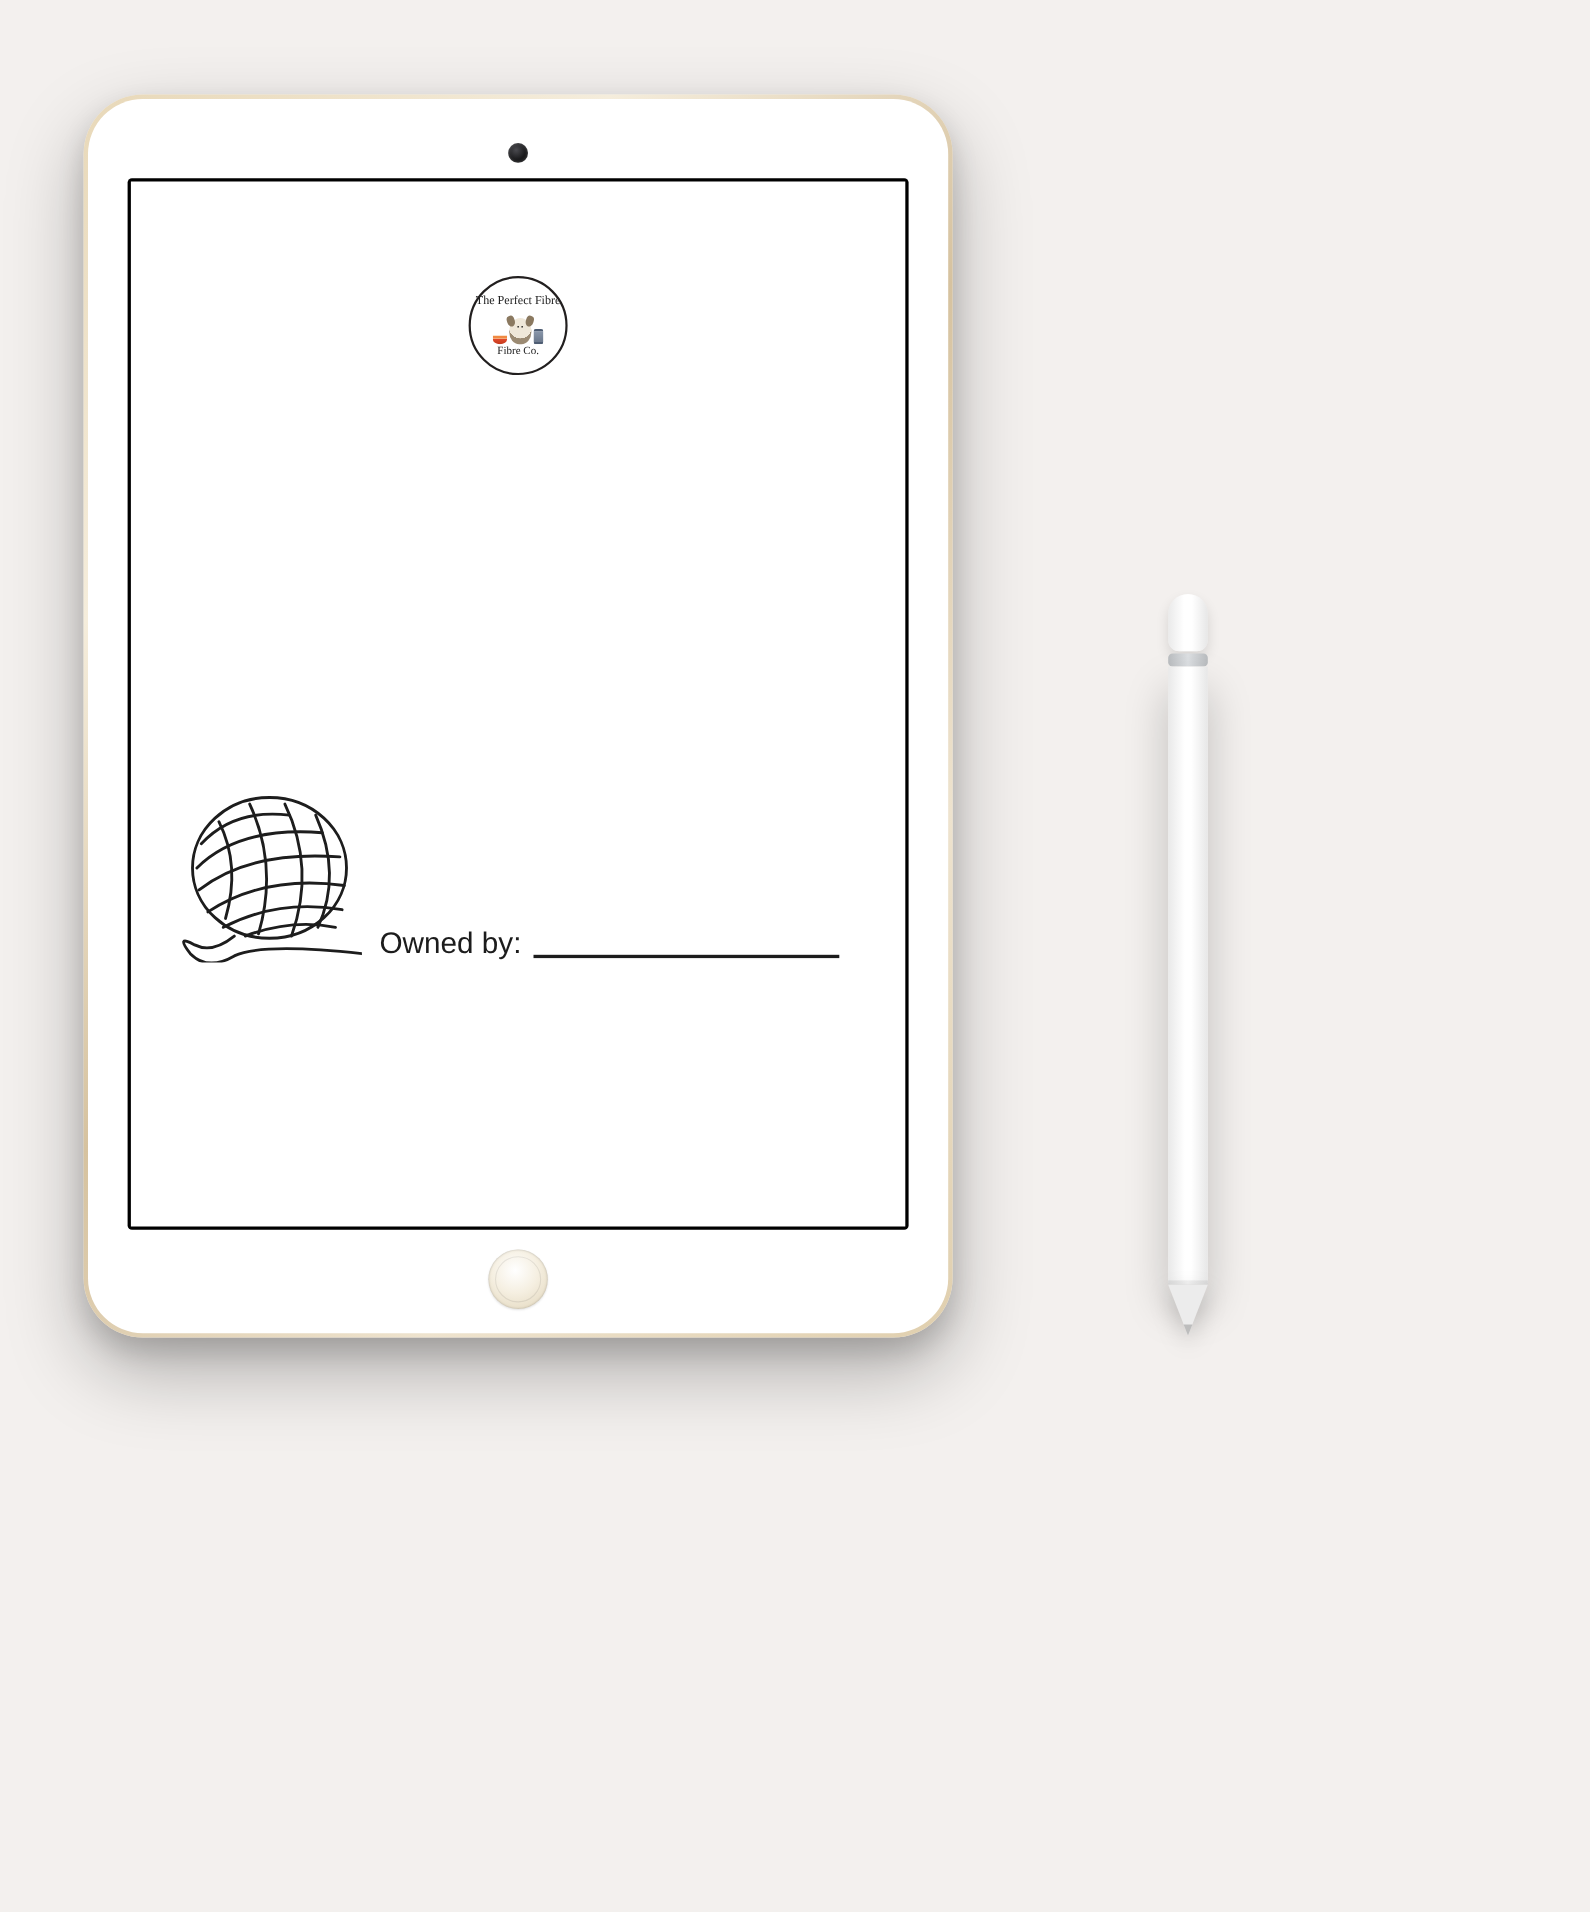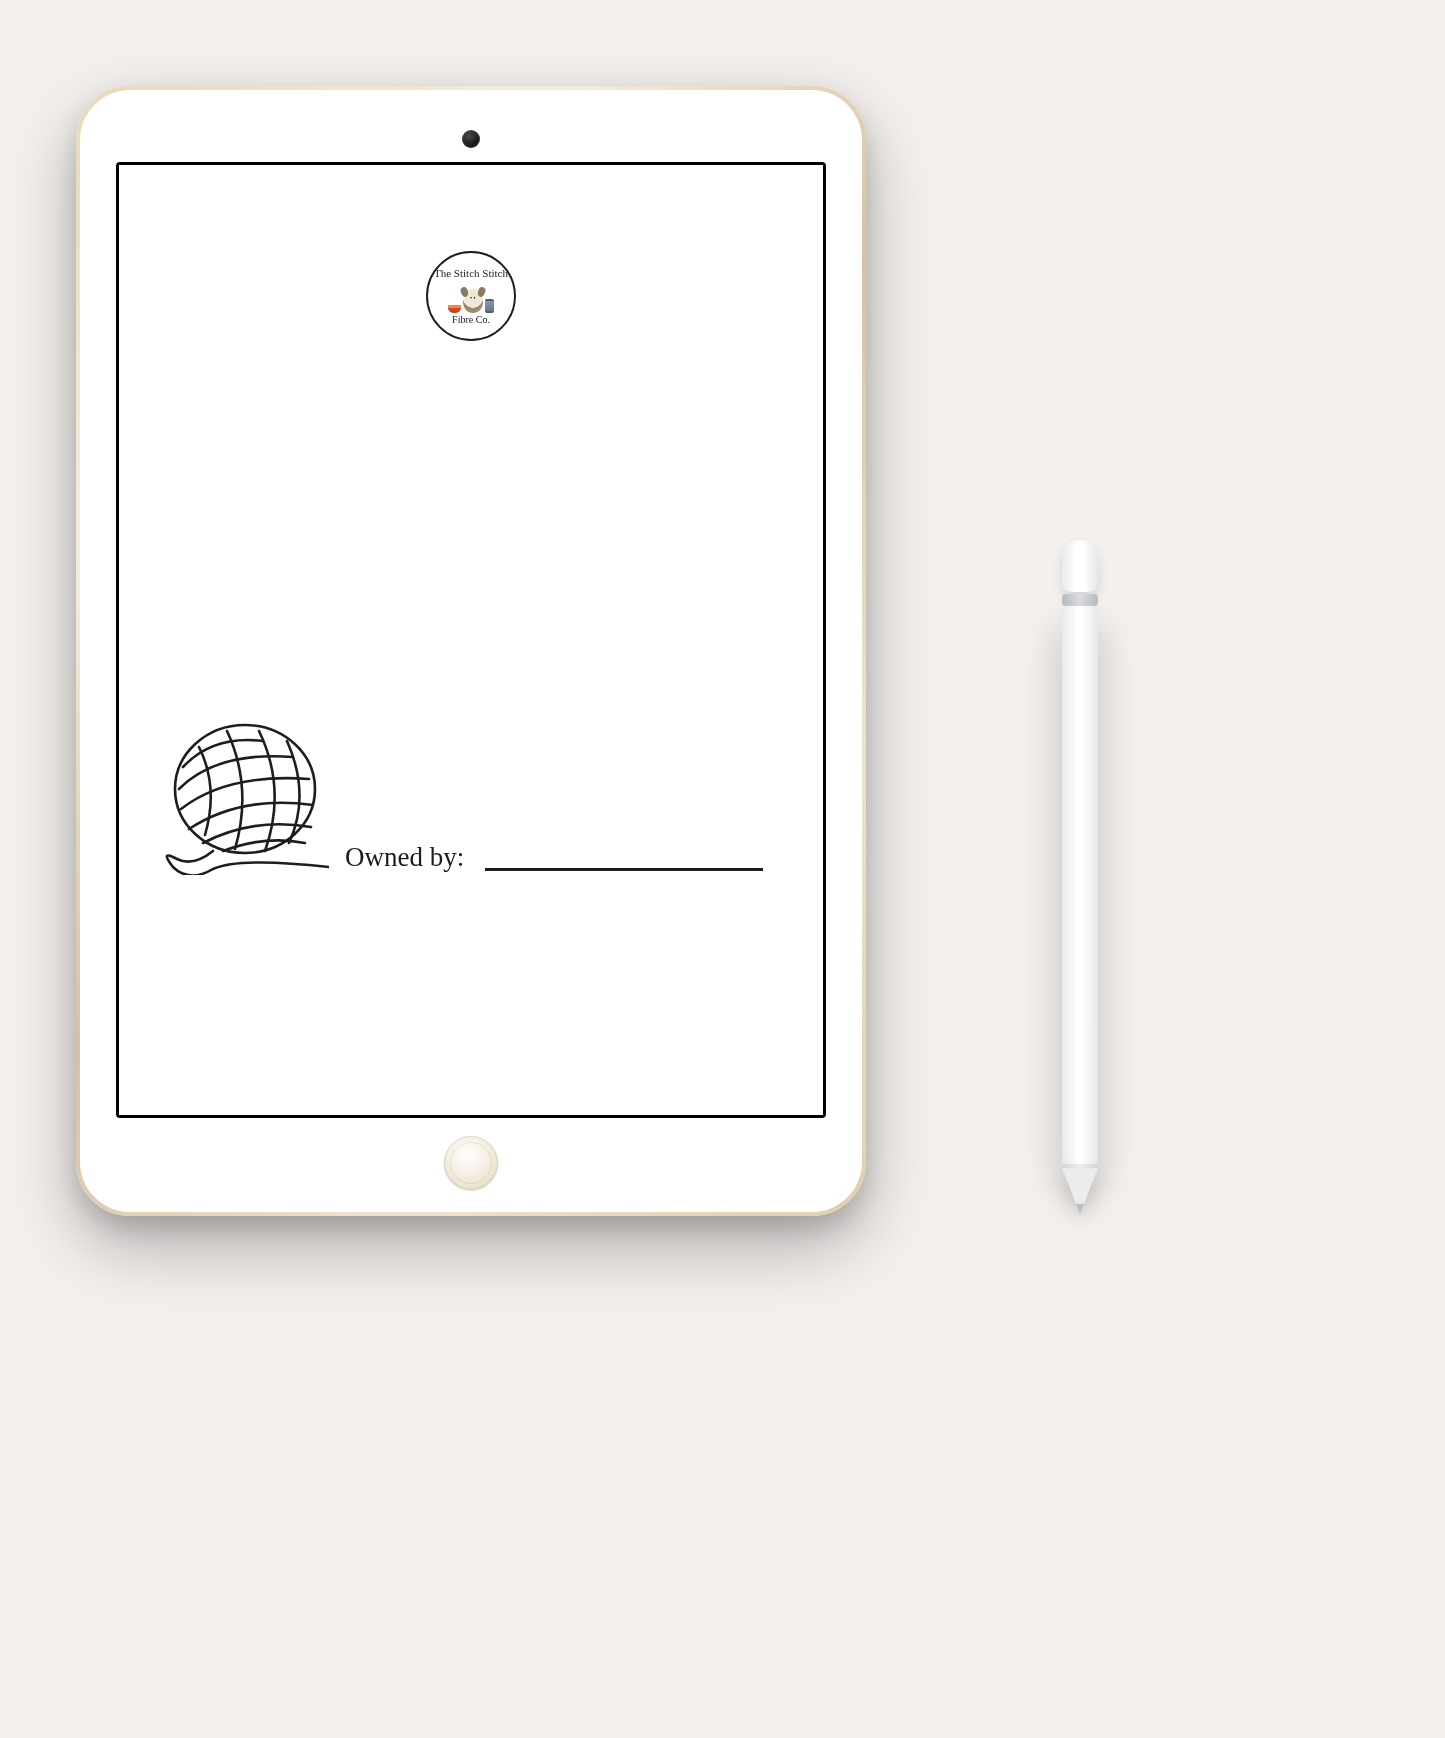--- a/index.html
+++ b/index.html
@@ -168,21 +168,21 @@
     }
     .yarn-ball {
       position: absolute;
       left: 0;
       bottom: 0;
     }
     .owned-label {
       position: absolute;
       left: 192px;
       bottom: 2px;
-      font-family: Liberation Serif, serif;
+      font-family: Liberation Sans, sans-serif;
       font-size: 27px;
       color: #1c1c1c;
     }
     .owned-line {
       position: absolute;
       left: 332px;
       right: 0;
       bottom: 4px;
       border-bottom: 3px solid #1c1c1c;
     }
@@ -265,21 +265,21 @@
 
 <div class="ipad">
   <div class="ipad-inner">
     <div class="camera"></div>
 
     <div class="screen-bezel">
       <div class="screen">
         <div class="page">
 
           <div class="logo">
-            <div class="logo-top">The Stitch Stitch</div>
+            <div class="logo-top">The Perfect Fibre</div>
             <div class="logo-dog">
               <div class="dog-bowl"></div>
               <div class="dog-body">
                   <div class="dog-face">• •</div>
                 </div>
               <div class="yarn-spool"></div>
             </div>
             <div class="logo-bottom">Fibre Co.</div>
           </div>
 

